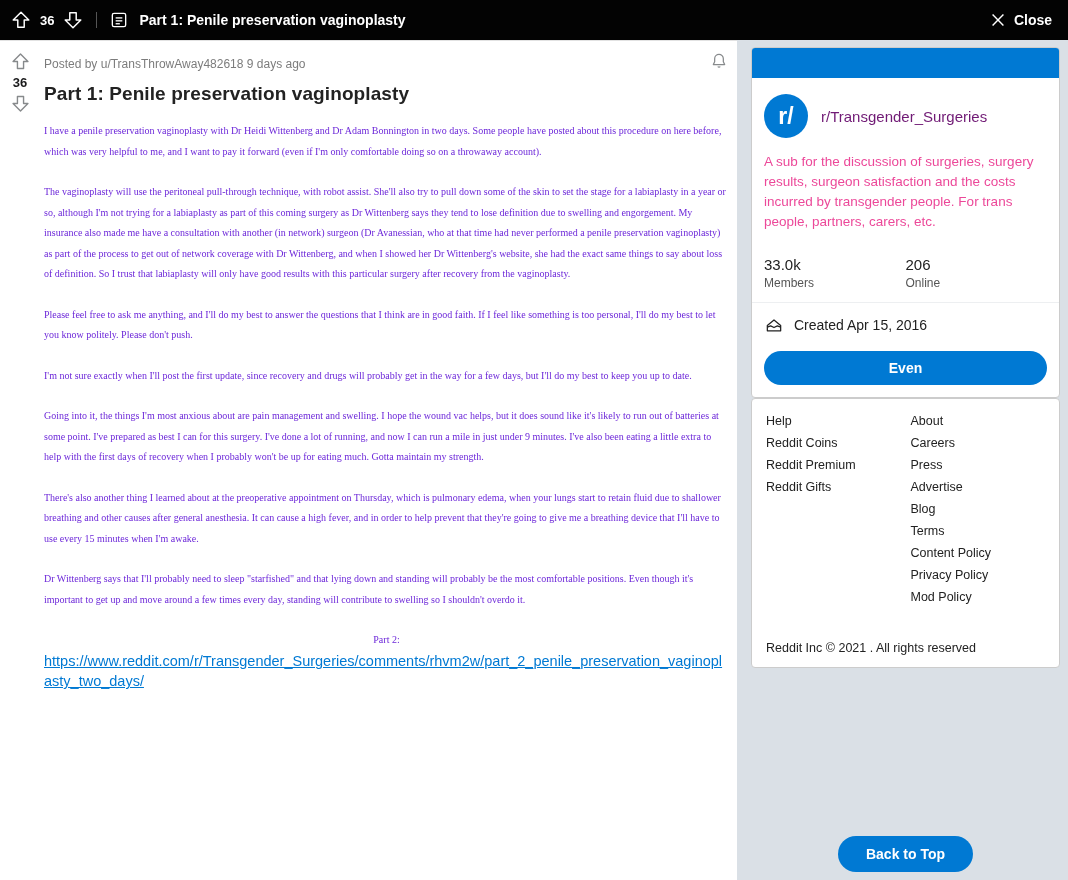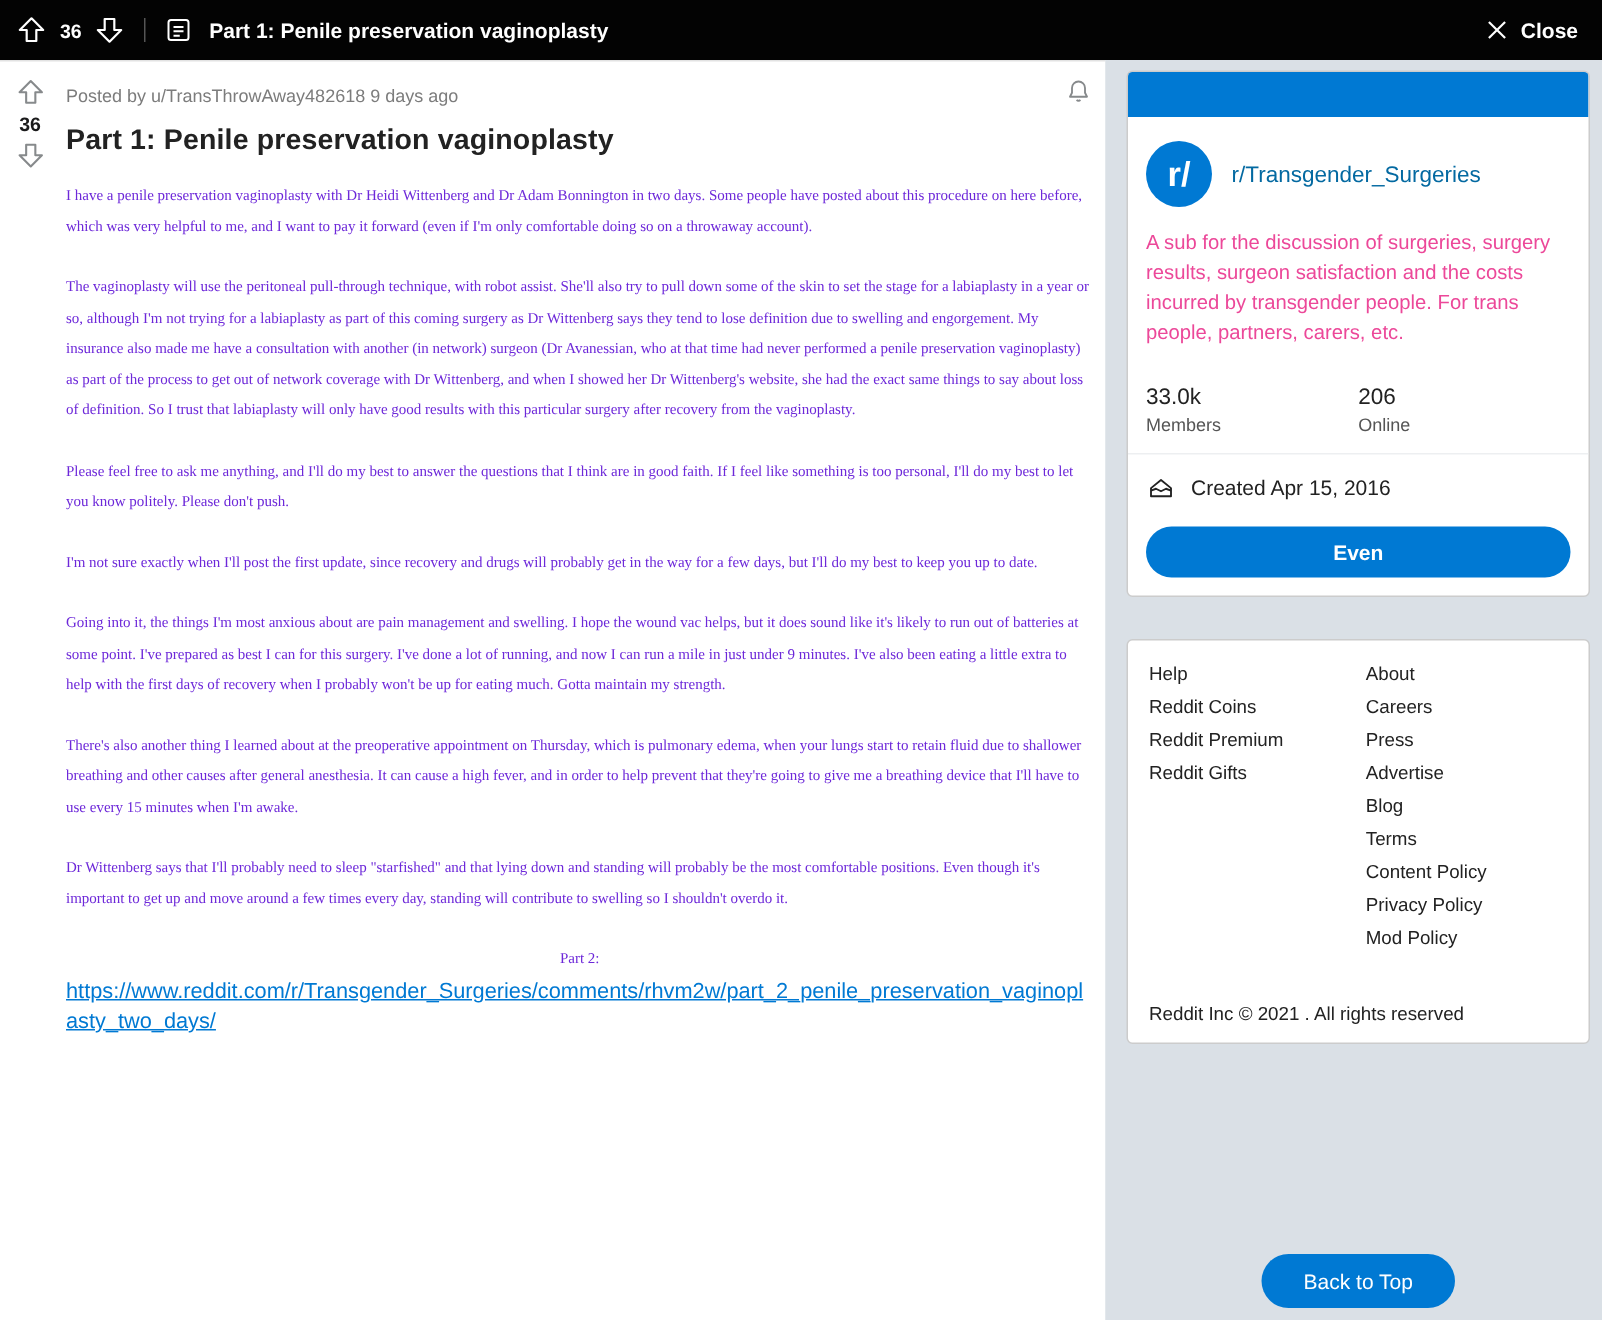--- a/index.html
+++ b/index.html
@@ -67,45 +67,45 @@
     overflow:hidden;
   }
   .community-banner { height:30px; background:#0079d3; }
   .card-body { padding:12px; }
   .community-head { display:flex; align-items:center; gap:13px; margin-top:4px; }
   .community-icon {
     width:44px; height:44px; border-radius:50%; background:#0079d3;
     color:#fff; display:flex; align-items:center; justify-content:center;
     font-size:23px; font-weight:700; flex-shrink:0;
   }
-  .community-name { font-size:15px; color:#0369a1; }
+  .community-name { font-size:15px; color:#701a75; }
   .community-desc { font-size:13.5px; line-height:20px; color:#ec4899; margin-top:14px; }
   .stats-row { display:flex; margin-top:24px; }
   .stat { width:142px; }
   .stat-value { font-size:15px; color:#222; }
   .stat-label { font-size:12px; color:#555; margin-top:3px; }
   .card-divider { border-top:1px solid #edeff1; margin:12px -12px; }
   .created-row { display:flex; align-items:center; gap:10px; font-size:14px; color:#222; }
   .join-btn {
     display:block; width:100%; margin-top:16px; padding:9px 0;
     background:#0079d3; color:#fff; font-weight:700; font-size:14px;
     border:none; border-radius:18px; cursor:pointer;
     font-family:"Liberation Sans", sans-serif;
   }
 
-  .links-card { margin-top:28px; padding:16px 14px 12px; }
+  .links-card { margin-top:0; padding:16px 14px 12px; }
   .links-cols { display:flex; }
   .links-col { width:50%; }
   .links-col.right { padding-left:5px; }
   .link-item { font-size:12.5px; color:#222; margin-bottom:10px; cursor:pointer; line-height:12px; }
   .copyright { margin-top:28px; font-size:12.5px; color:#222; }
 
   .back-top-wrap { margin-top:auto; text-align:center; padding-bottom:2px; }
   .back-top-btn {
-    background:#0079d3; color:#fff; font-weight:400; font-size:14px;
+    background:#0079d3; color:#fff; font-weight:700; font-size:14px;
     border:none; border-radius:19px; padding:10px 28px; cursor:pointer;
     font-family:"Liberation Sans", sans-serif;
   }
 
   svg { display:block; }
 </style>
 </head>
 <body>
 
 <div class="topbar">

